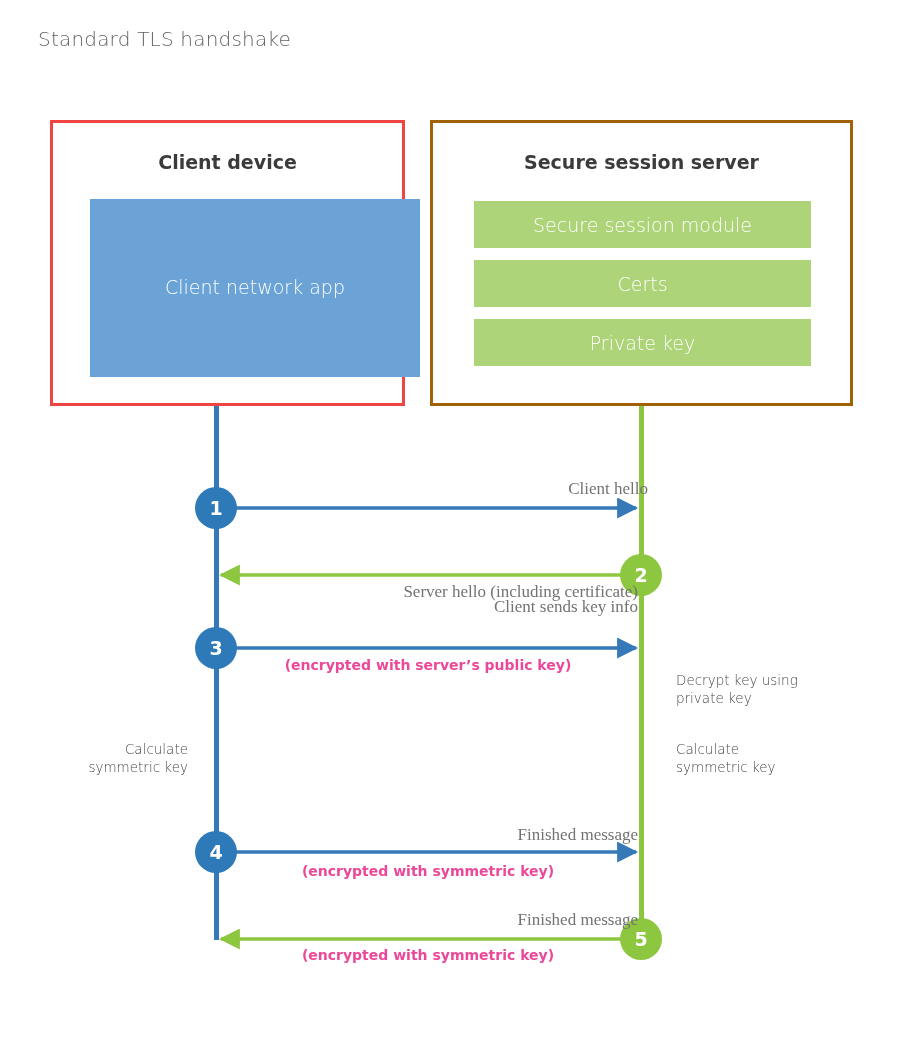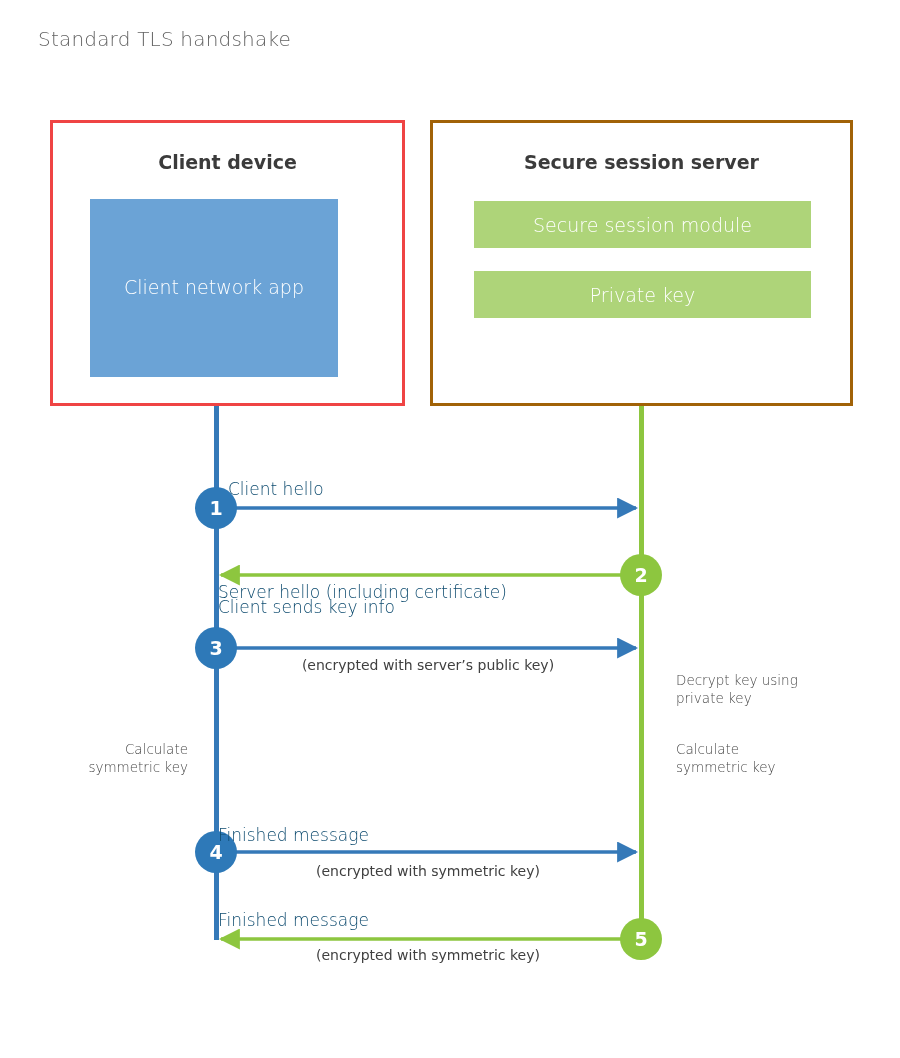--- a/index.html
+++ b/index.html
@@ -56,21 +56,21 @@
     font-size: 19px;
     font-weight: bold;
     color: #3b3b3b;
   }
 
   
   #client-app-block {
     position: absolute;
     left: 37px;
     top: 76px;
-    width: 248px;
+    width: 330px;
     height: 178px;
     background: #6BA3D6;
     color: #ffffff;
     display: flex;
     align-items: center;
     justify-content: center;
     text-align: center;
     font-size: 19px;
     font-weight: 300;
     line-height: 1.35;
@@ -87,21 +87,21 @@
   }
   .server-bar {
     height: 47px;
     background: #AED479;
     color: #ffffff;
     display: flex;
     align-items: center;
     justify-content: center;
     font-size: 19px;
     font-weight: 300;
-    margin-bottom: 23px;
+    margin-bottom: 12px;
   }
   .server-bar:last-child { margin-bottom: 0; }
 
   
   .lifeline {
     position: absolute;
     width: 5px;
   }
   #client-lifeline {
     left: 214px;
@@ -138,32 +138,33 @@
     color: #ffffff;
     font-size: 19px;
     font-weight: bold;
   }
   .step-circle.blue { background: #2E79B8; }
   .step-circle.green { background: #8DC63F; }
 
   
   .msg-label {
     position: absolute;
-    text-align: left;
-    color: #0c4a6e;
+    text-align: right;
+    color: #737373;
     font-size: 17px;
     font-weight: 300;
     white-space: nowrap;
+    font-family: Liberation Serif, serif;
   }
   .msg-sub {
     position: absolute;
     text-align: center;
-    color: #404040;
+    color: #ec4899;
     font-size: 14px;
-    font-weight: 400;
+    font-weight: 700;
     white-space: nowrap;
   }
 
   
   .side-note {
     position: absolute;
     color: #4a4a4a;
     font-size: 13.5px;
     font-weight: 300;
     line-height: 1.35;
@@ -179,20 +180,21 @@
 
 <div class="party-box" id="client-box">
   <div class="party-title">Client device</div>
   <div id="client-app-block">Client network app</div>
 </div>
 
 <div class="party-box" id="server-box">
   <div class="party-title">Secure session server</div>
   <div id="server-bars">
     <div class="server-bar">Secure session module</div>
+    <div class="server-bar">Certs</div>
     <div class="server-bar">Private key</div>
   </div>
 </div>
 
 <div class="lifeline" id="client-lifeline"></div>
 <div class="lifeline" id="server-lifeline"></div>
 
 <svg id="arrow-layer" viewBox="0 0 900 1058" xmlns="http://www.w3.org/2000/svg">
   <defs>
     <marker id="arrow-blue" viewBox="0 0 10 10" refX="9" refY="5" markerWidth="6" markerHeight="6" orient="auto-start-reverse">

